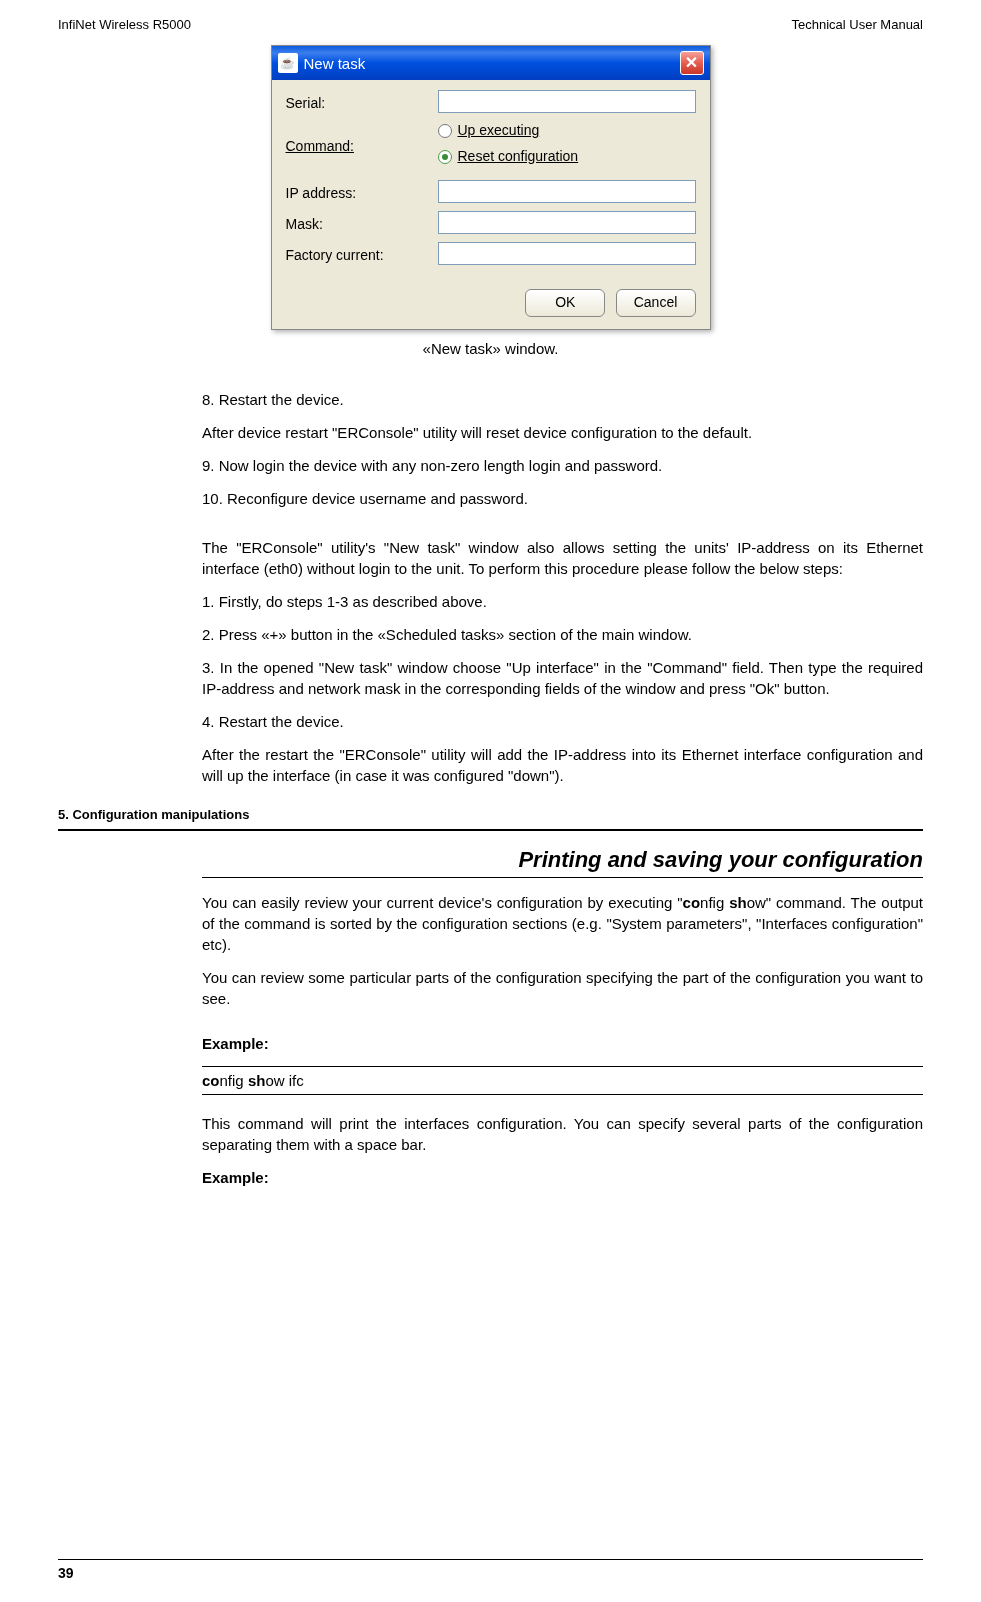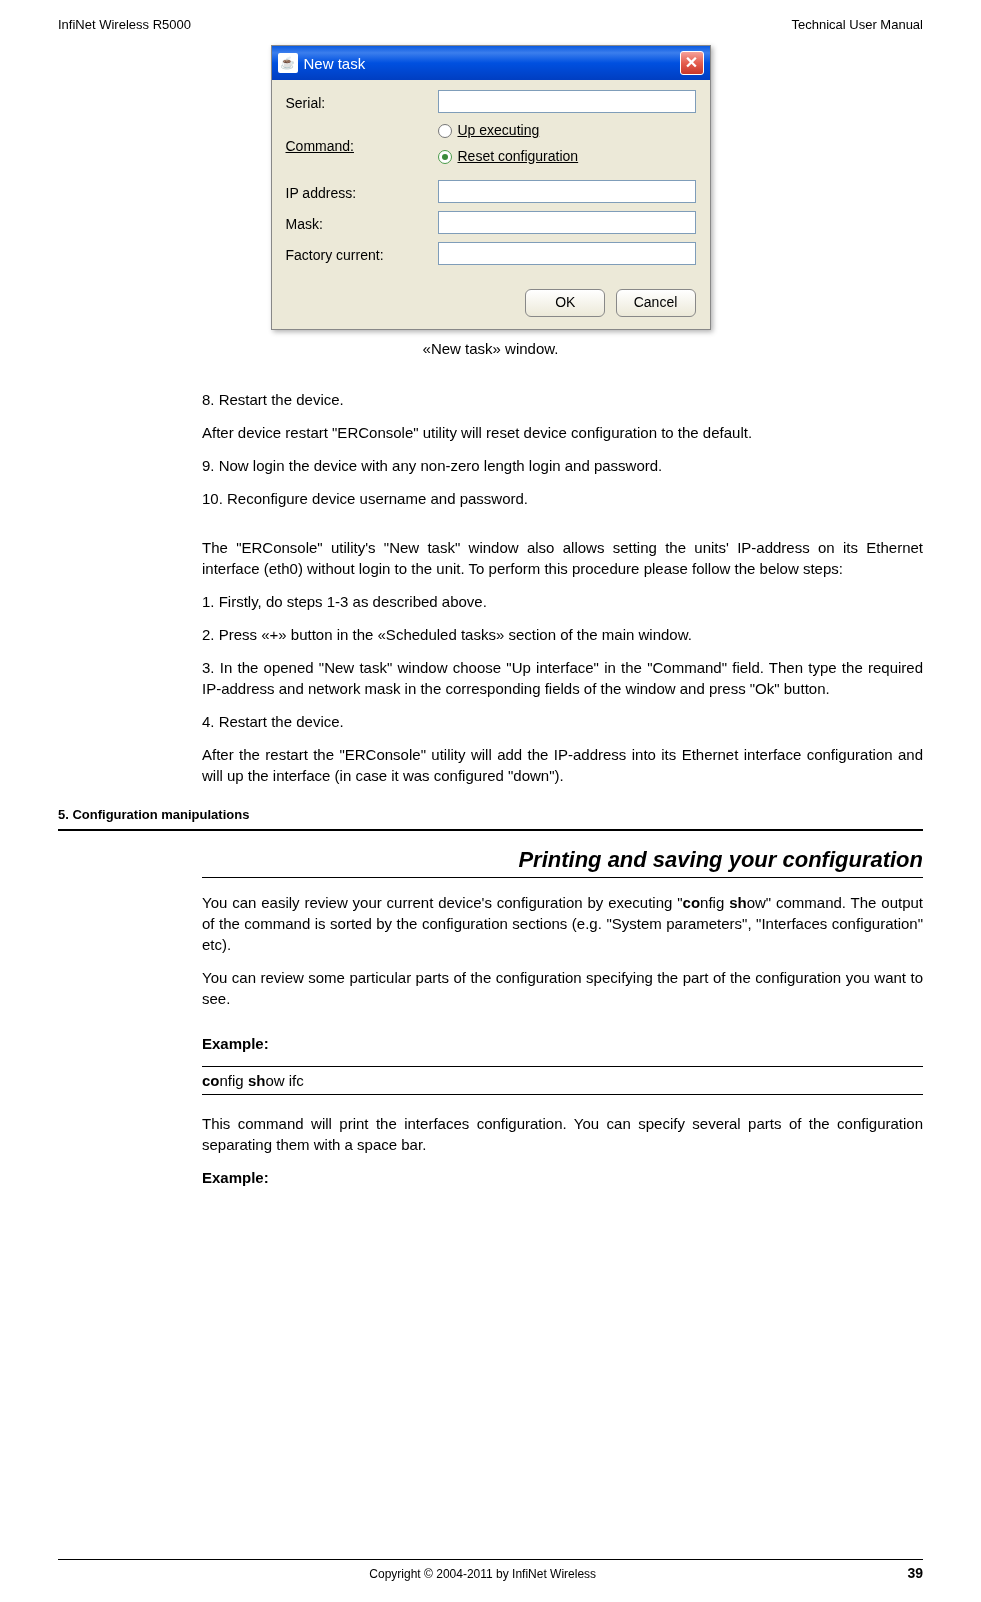--- a/index.html
+++ b/index.html
@@ -245,15 +245,14 @@
     <p><span>You can easily review your current device's configuration by executing "</span><b>co</b><span>nfig </span><b>sh</b><span>ow" command. The output of the command is sorted by the configuration sections (e.g. "System parameters", "Interfaces configuration" etc).</span></p>
     <p>You can review some particular parts of the configuration specifying the part of the configuration you want to see.</p>
     <p style="margin-top:24px;" class="example-label">Example:</p>
     <div class="code-line"><b>co</b><span>nfig </span><b>sh</b><span>ow ifc</span></div>
     <p>This command will print the interfaces configuration. You can specify several parts of the configuration separating them with a space bar.</p>
     <p class="example-label">Example:</p>
   </div>
 </div>
 
 <div class="page-footer">
-  <span class="copyright">Copyright © 2004-2011 by InfiNet Wireless</span>
   <span class="page-num">39</span>
 </div>
 
 </body></html>

